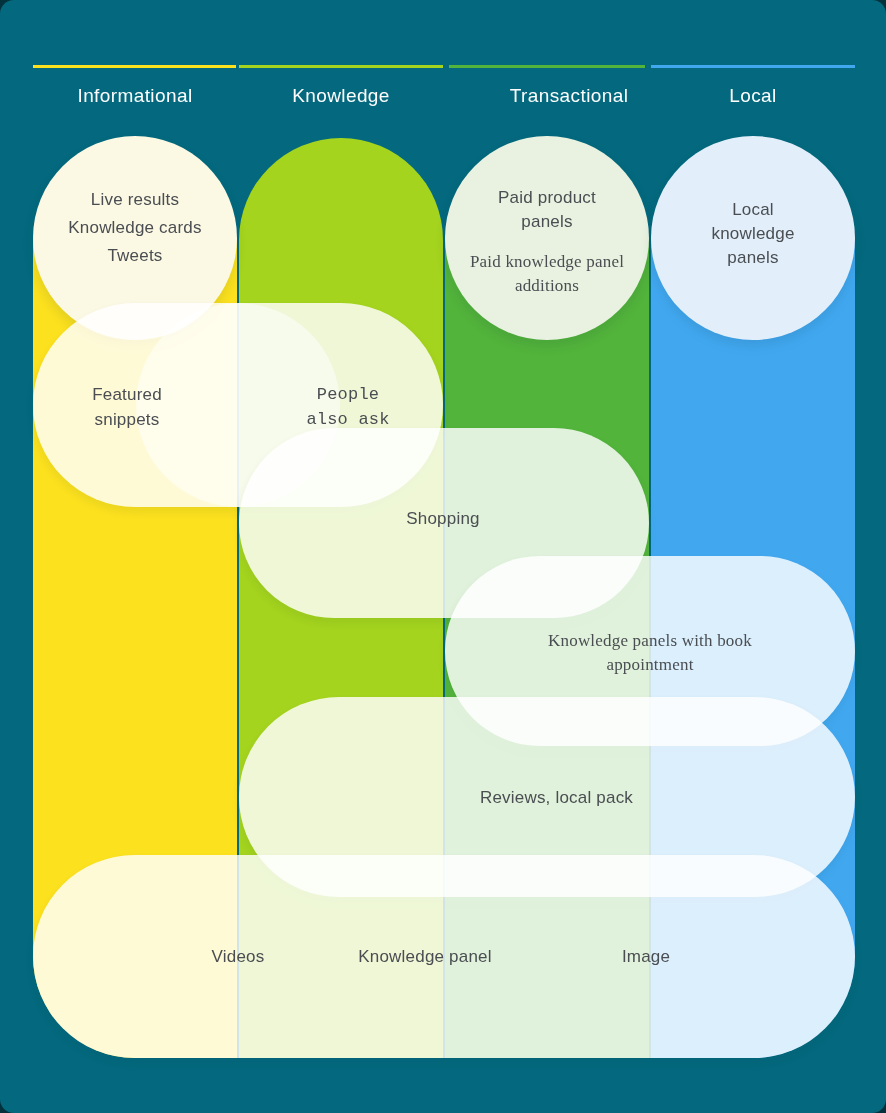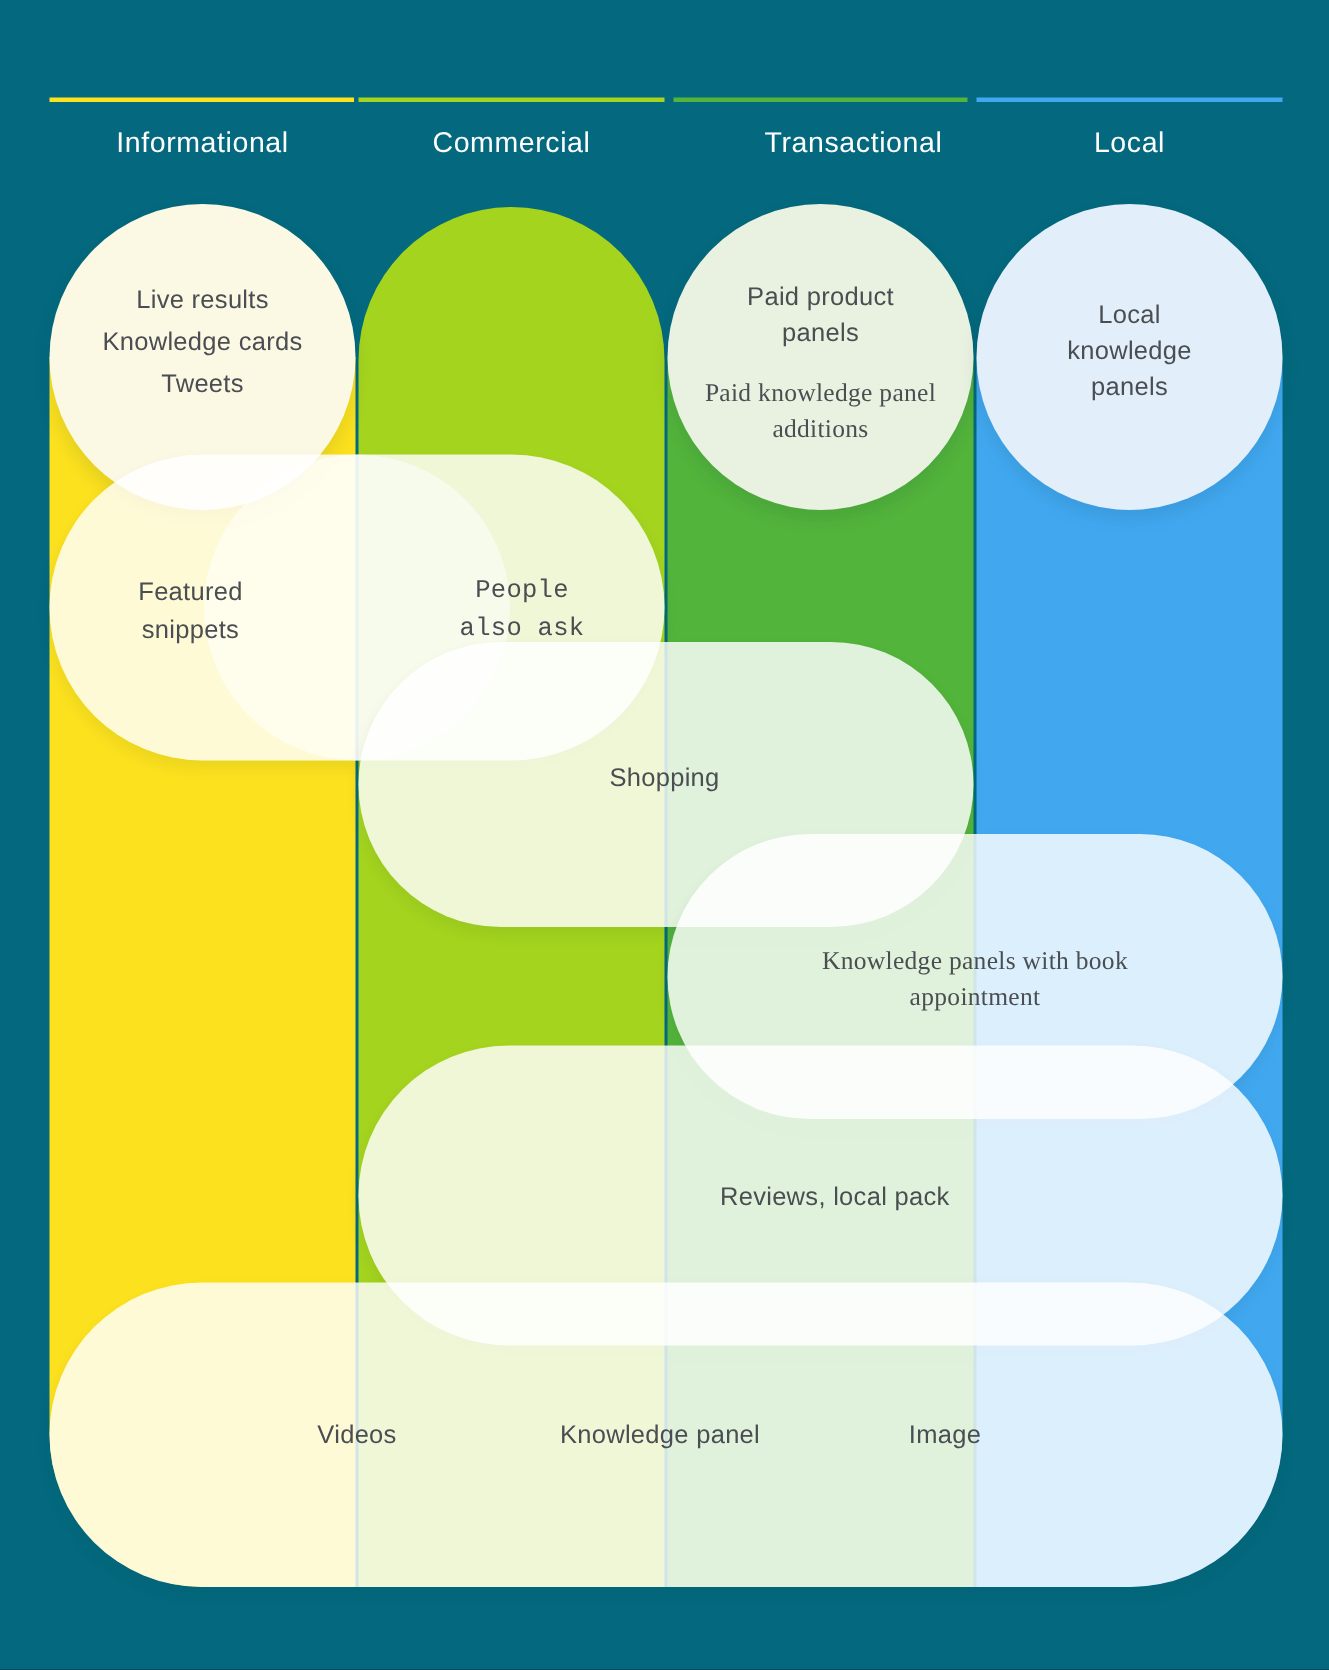--- a/index.html
+++ b/index.html
@@ -5,20 +5,21 @@
   html, body { margin: 0; padding: 0; background: #04323c; }
   body { font-family: "Liberation Sans", sans-serif; }
 
   #stage {
     position: relative;
     width: 886px;
     height: 1113px;
     margin: 0 auto;
     background: var(--background, #04697E);
     overflow: hidden;
+    border-radius: 14px;
   }
 
   
   .underline { position: absolute; top: 65px; height: 3px; }
   #u-info  { left: 33px;  width: 203px; background: var(--informational, #FBE11E); }
   #u-comm  { left: 239px; width: 204px; background: var(--commercial, #A4D41E); }
   #u-trans { left: 449px; width: 196px; background: var(--transactional, #52B43B); }
   #u-local { left: 651px; width: 204px; background: var(--local, #41A8F0); }
 
   
@@ -82,35 +83,35 @@
   #lbl-featured  { left: 77px;  top: 382px; width: 100px; line-height: 25px; }
   #lbl-lists     { left: 188px; top: 371px; width: 100px; }
   #lbl-paa       { left: 303px; top: 382px; width: 90px;  line-height: 25px; font-family: Liberation Mono, monospace; }
 
   #lbl-shopping  { left: 341px; top: 507px; width: 204px; }
   #lbl-knowledge { left: 445px; top: 629px; width: 410px; }
   #lbl-knowledge .inner { width: 212px; margin: 0 auto; font-family: Liberation Serif, serif; }
   #lbl-reviews   { left: 444px; top: 786px; width: 225px; }
 
   #lbl-videos    { left: 136px; top: 945px; width: 204px; }
-  #lbl-kp        { left: 338px; top: 945px; width: 204px; }
-  #lbl-image     { left: 528px; top: 945px; width: 204px; }
+  #lbl-kp        { left: 323px; top: 945px; width: 204px; }
+  #lbl-image     { left: 544px; top: 945px; width: 204px; }
 </style>
 </head>
 <body>
 
 <div id="stage">
 
   <div class="underline" id="u-info"></div>
   <div class="underline" id="u-comm"></div>
   <div class="underline" id="u-trans"></div>
   <div class="underline" id="u-local"></div>
 
   <div class="col-header" id="h-info">Informational</div>
-  <div class="col-header" id="h-comm">Commercial</div>
+  <div class="col-header" id="h-comm">Knowledge</div>
   <div class="col-header" id="h-trans">Transactional</div>
   <div class="col-header" id="h-local">Local</div>
 
   <div class="col" id="col-info"></div>
   <div class="col" id="col-comm"></div>
   <div class="col" id="col-trans"></div>
   <div class="col" id="col-local"></div>
 
   <div class="circle" id="circ-info"></div>
   <div class="circle" id="circ-trans"></div>

